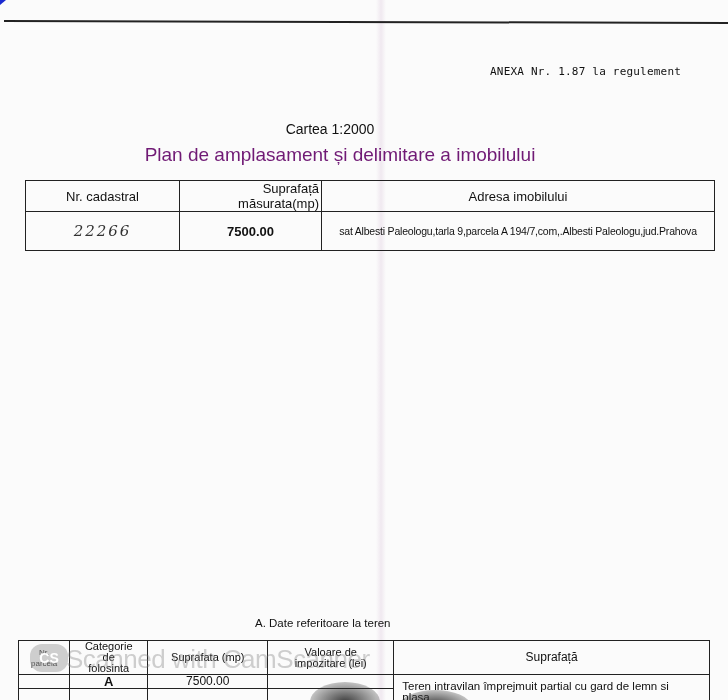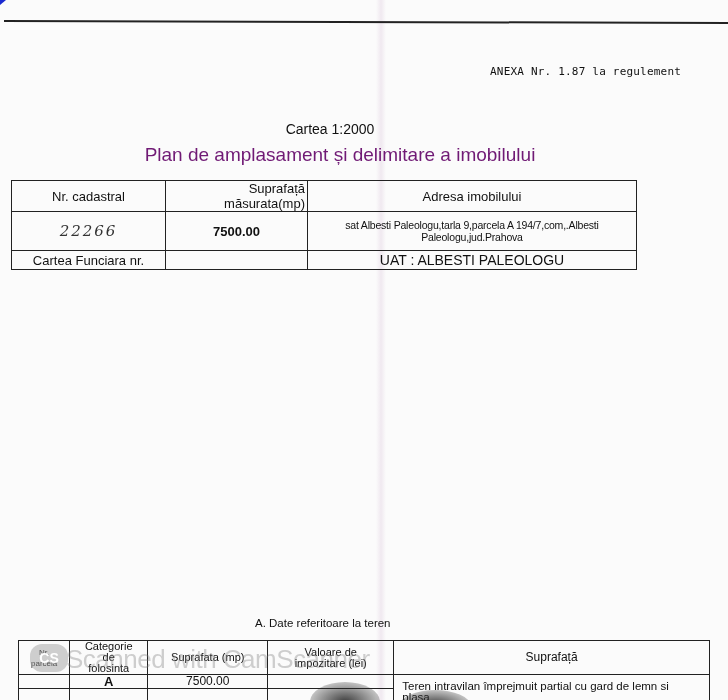--- a/index.html
+++ b/index.html
@@ -26,21 +26,21 @@
     }
     .title {
       position:absolute; left:0; width:680px; top:97px; text-align:center;
       font-size:19px; color:#701a75;margin-top:47px;
     }
     .scale {
       position:absolute; left:0; width:660px; top:121px; text-align:center;
       font-size:14px; color:#111;
     }
     table.main {
-      position:absolute; left:11px; top:180px; width:626px;
+      position:absolute; left:25px; top:180px; width:690px;
       border-collapse:collapse; font-size:13px;
     }
     table.main td {
       border:1.5px solid #222; text-align:center; padding:0 2px; height:18px;
     }
     table.main tr.r2 td { height:38px; }
     .hand {
       font-family:"DejaVu Serif", serif; font-style:italic; font-size:15px; letter-spacing:2px; color:#333;
     }
     .addr { font-size:10.5px; letter-spacing:-0.2px; }
@@ -88,25 +88,20 @@
       <tr>
     <td>Nr. cadastral</td>
     <td style="text-align:right">Suprafață măsurata(mp)</td>
     <td>Adresa imobilului</td>
   </tr>
   <tr class="r2">
     <td class="hand">22266</td>
     <td style="font-weight:bold">7500.00</td>
     <td class="addr" style="text-align:center">sat Albesti Paleologu,tarla 9,parcela A 194/7,com,.Albesti Paleologu,jud.Prahova</td>
   </tr>
-  <tr>
-    <td>Cartea Funciara nr.</td>
-    <td></td>
-    <td style="font-size:14px">UAT : ALBESTI PALEOLOGU</td>
-  </tr>
 </tbody>
   </table>
 
 <div class="section-a">A. Date referitoare la teren</div>
 
 <table class="teren">
   <colgroup>
     <col style="width:32px">
       <col style="width:78px">
       <col style="width:120px">

